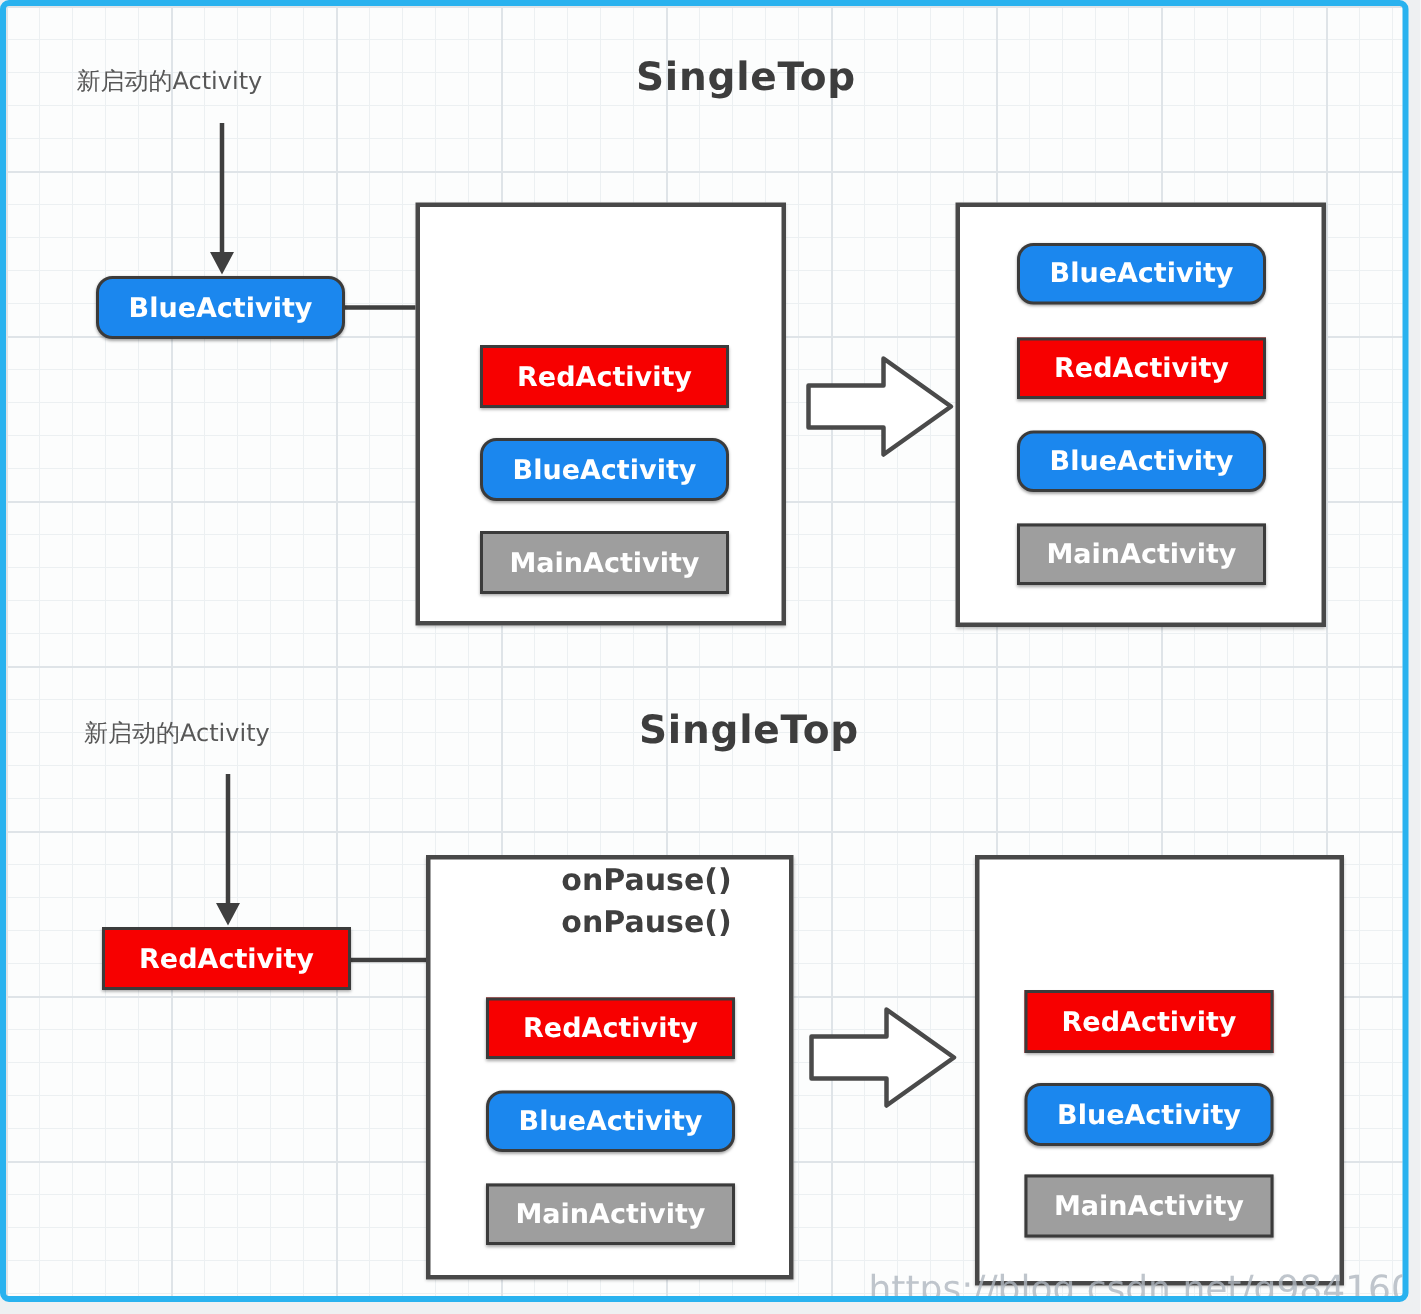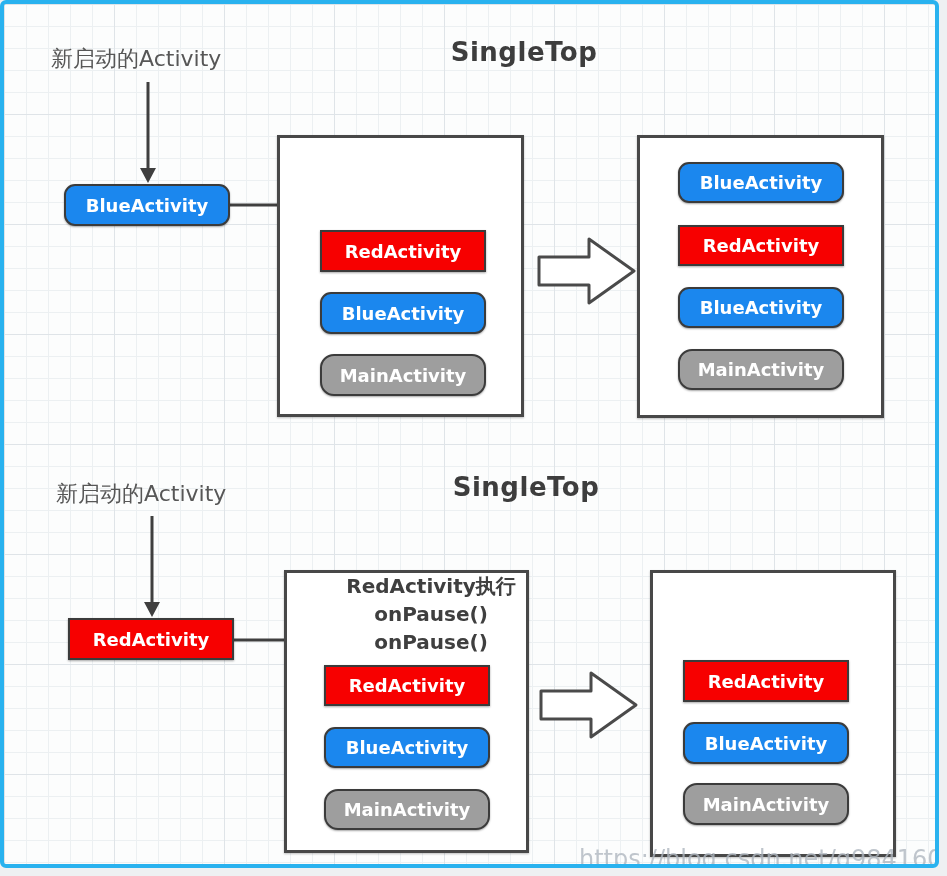--- a/index.html
+++ b/index.html
@@ -19,35 +19,35 @@
     background-image:
       linear-gradient(#dfe4e8 1px, transparent 1px),
       linear-gradient(90deg, #dfe4e8 1px, transparent 1px),
       linear-gradient(#ecf0f2 1px, transparent 1px),
       linear-gradient(90deg, #ecf0f2 1px, transparent 1px);
     background-size:110px 110px,110px 110px,22px 22px,22px 22px;
   }
   .abs{position:absolute;box-sizing:border-box;}
   .section-title{
     font-size:26px;font-weight:bold;color:#3d3d3d;
-    width:200px;text-align:center;letter-spacing:.5px;
+    width:200px;letter-spacing:.5px;
   }
   .cjk-label{
-    font-size:22px;color:#575757;white-space:nowrap;
+    font-size:16px;color:#575757;white-space:nowrap;
   }
   .activity-box{
     width:166px;height:42px;
     border:2px solid #3b3b3b;
     display:flex;align-items:center;justify-content:center;
     color:#ffffff;font-weight:bold;font-size:18px;
     box-shadow:0 1px 2px rgba(0,0,0,.35);
   }
   .red{background:#f70000;}
   .blue{background:#1b87ee;border-radius:11px;}
-  .gray{background:#9e9e9e;border-radius:14px;}
+  .gray{background:#9e9e9e;}
   .container-frame{
     background:#ffffff;
     border:3px solid #484848;
     box-shadow:0 1px 2px rgba(0,0,0,.25);
   }
   .note-block{
     width:200px;text-align:center;
     font-size:20px;font-weight:bold;color:#3f3f3f;
     line-height:28px;white-space:nowrap;
   }
@@ -111,21 +111,20 @@
   <div class="abs activity-box gray" style="left:674px;top:345px;height:41px;">MainActivity</div>
 
   <div class="abs section-title" style="left:422px;top:468px;">SingleTop</div>
 
   <div class="abs cjk-label" style="left:52px;top:475px;">新启动的Activity</div>
 
   <div class="abs activity-box red" style="left:64px;top:614px;">RedActivity</div>
 
   <div class="abs container-frame" style="left:280px;top:566px;width:245px;height:283px;"></div>
   <div class="abs note-block" style="left:327px;top:568px;">
-    <div>RedActivity执行</div>
     <div>onPause()</div>
     <div>onPause()</div>
   </div>
   <div class="abs activity-box red" style="left:320px;top:661px;height:41px;">RedActivity</div>
   <div class="abs activity-box blue" style="left:320px;top:723px;height:41px;">BlueActivity</div>
   <div class="abs activity-box gray" style="left:320px;top:785px;height:41px;">MainActivity</div>
 
   <div class="abs container-frame" style="left:646px;top:566px;width:246px;height:287px;"></div>
   <div class="abs activity-box red" style="left:679px;top:656px;height:42px;">RedActivity</div>
   <div class="abs activity-box blue" style="left:679px;top:718px;height:42px;">BlueActivity</div>

